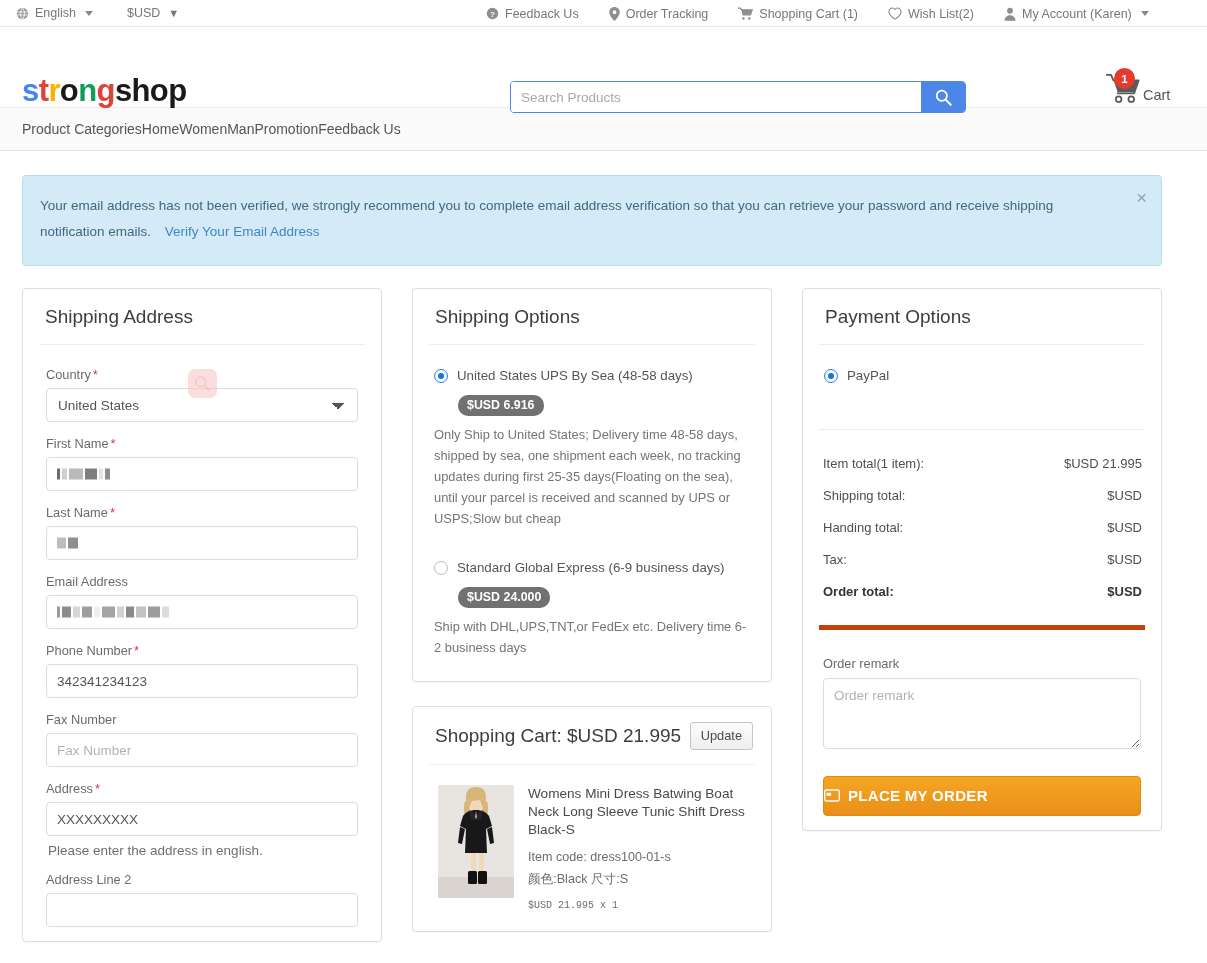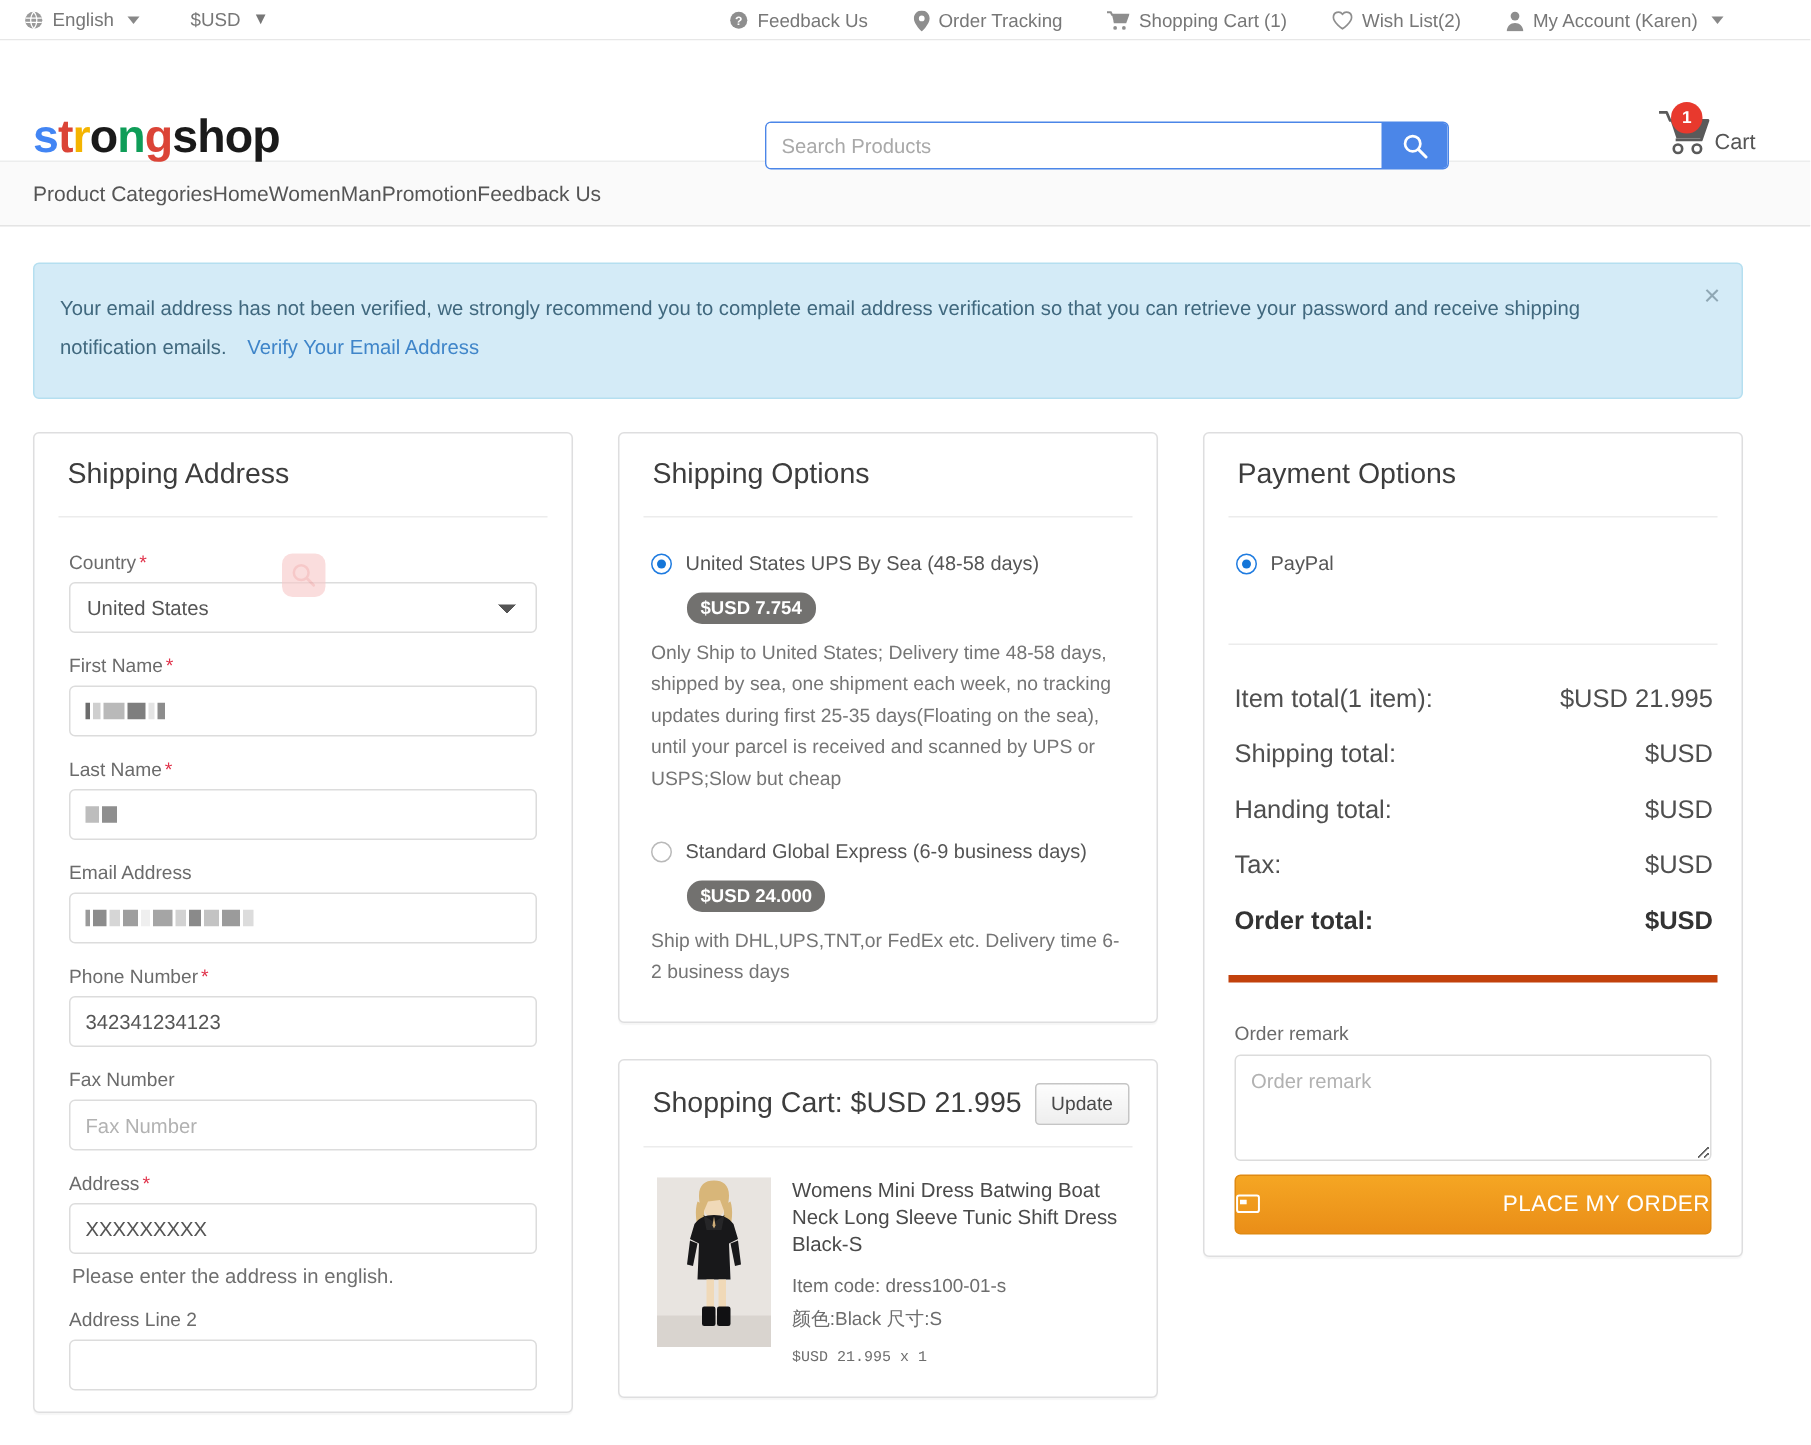--- a/index.html
+++ b/index.html
@@ -232,42 +232,42 @@
   .cart-info { flex: 1; }
   .prod-name { font-size: 13.6px; color: #4a4a4a; line-height: 1.33; margin-bottom: 11px; }
   .prod-meta { font-size: 12.6px; color: #6d6d6d; margin-bottom: 7px; }
   .prod-meta.price { margin-top: 12px; margin-bottom: 0; font-size: 10px; font-family: Liberation Mono, monospace; }
 
   
   .pay-radio { padding: 0 5px; margin-bottom: 44px; }
   .totals { border-top: 1px solid #ececec; padding: 18px 3px 0 4px; }
   .trow {
     display: flex; justify-content: space-between; align-items: baseline;
-    font-size: 17px; color: #4f4f4f;
+    font-size: 13px; color: #4f4f4f;
     padding: 8px 0 9px 0;
   }
   .trow.bold { font-weight: 700; color: #333; }
   .remark-wrap { border-top: 5px solid #c2410c; margin-top: 17px; padding: 26px 4px 0 4px; }
   .remark-label { font-size: 12.8px; color: #6b6b6b; margin-bottom: 7px; display: block; }
   textarea.remark {
     width: 100%; height: 71px;
     border: 1px solid #dcdcdc; border-radius: 4px;
     padding: 9px 10px; font-size: 13.5px; color: #555;
     font-family: "Liberation Sans", sans-serif;
     resize: vertical; outline: none;
   }
   textarea.remark::placeholder { color: #b2b2b2; }
   .btn-order {
-    width: 100%; margin-top: 6px;
+    width: 100%; margin-top: 24px;
     background: linear-gradient(#f5a623, #ea8e18);
     border: 1px solid #e08a12; border-radius: 4px;
-    color: #fff; font-size: 15px; font-weight: 400;
+    color: #fff; font-size: 15px; font-weight: 700;
     letter-spacing: 0.3px;
     padding: 10px 0 11px 0; cursor: pointer;
-    display: flex; align-items: center; justify-content: space-between; gap: 8px;
+    display: flex; align-items: center; justify-content: flex-start; gap: 8px;
     font-family: "Liberation Sans", sans-serif;
   }
 </style>
 </head>
 <body>
 
 <div class="topbar">
   <div class="topbar-left">
     <div class="tb-item">
       <span class="ico">
@@ -475,21 +475,21 @@
 
   <div class="col">
     <div class="panel">
       <div class="panel-title">Shipping Options</div>
 
       <div class="ship-opt">
         <div class="radio-row">
           <span class="radio on"></span>
           <span class="radio-label">United States UPS By Sea (48-58 days)</span>
         </div>
-        <div class="price-tag">$USD 7.754</div>
+        <div class="price-tag">$USD 6.916</div>
         <div class="opt-desc">Only Ship to United States; Delivery time 48-58 days, shipped by sea, one shipment each week,  no tracking updates during first 25-35 days(Floating on the sea), until your parcel is received and scanned by UPS or USPS;Slow but cheap</div>
       </div>
 
       <div class="ship-opt">
         <div class="radio-row">
           <span class="radio"></span>
           <span class="radio-label">Standard Global Express (6-9 business days)</span>
         </div>
         <div class="price-tag">$USD 24.000</div>
         <div class="opt-desc last">Ship with DHL,UPS,TNT,or FedEx etc. Delivery time 6-2 business days</div>

